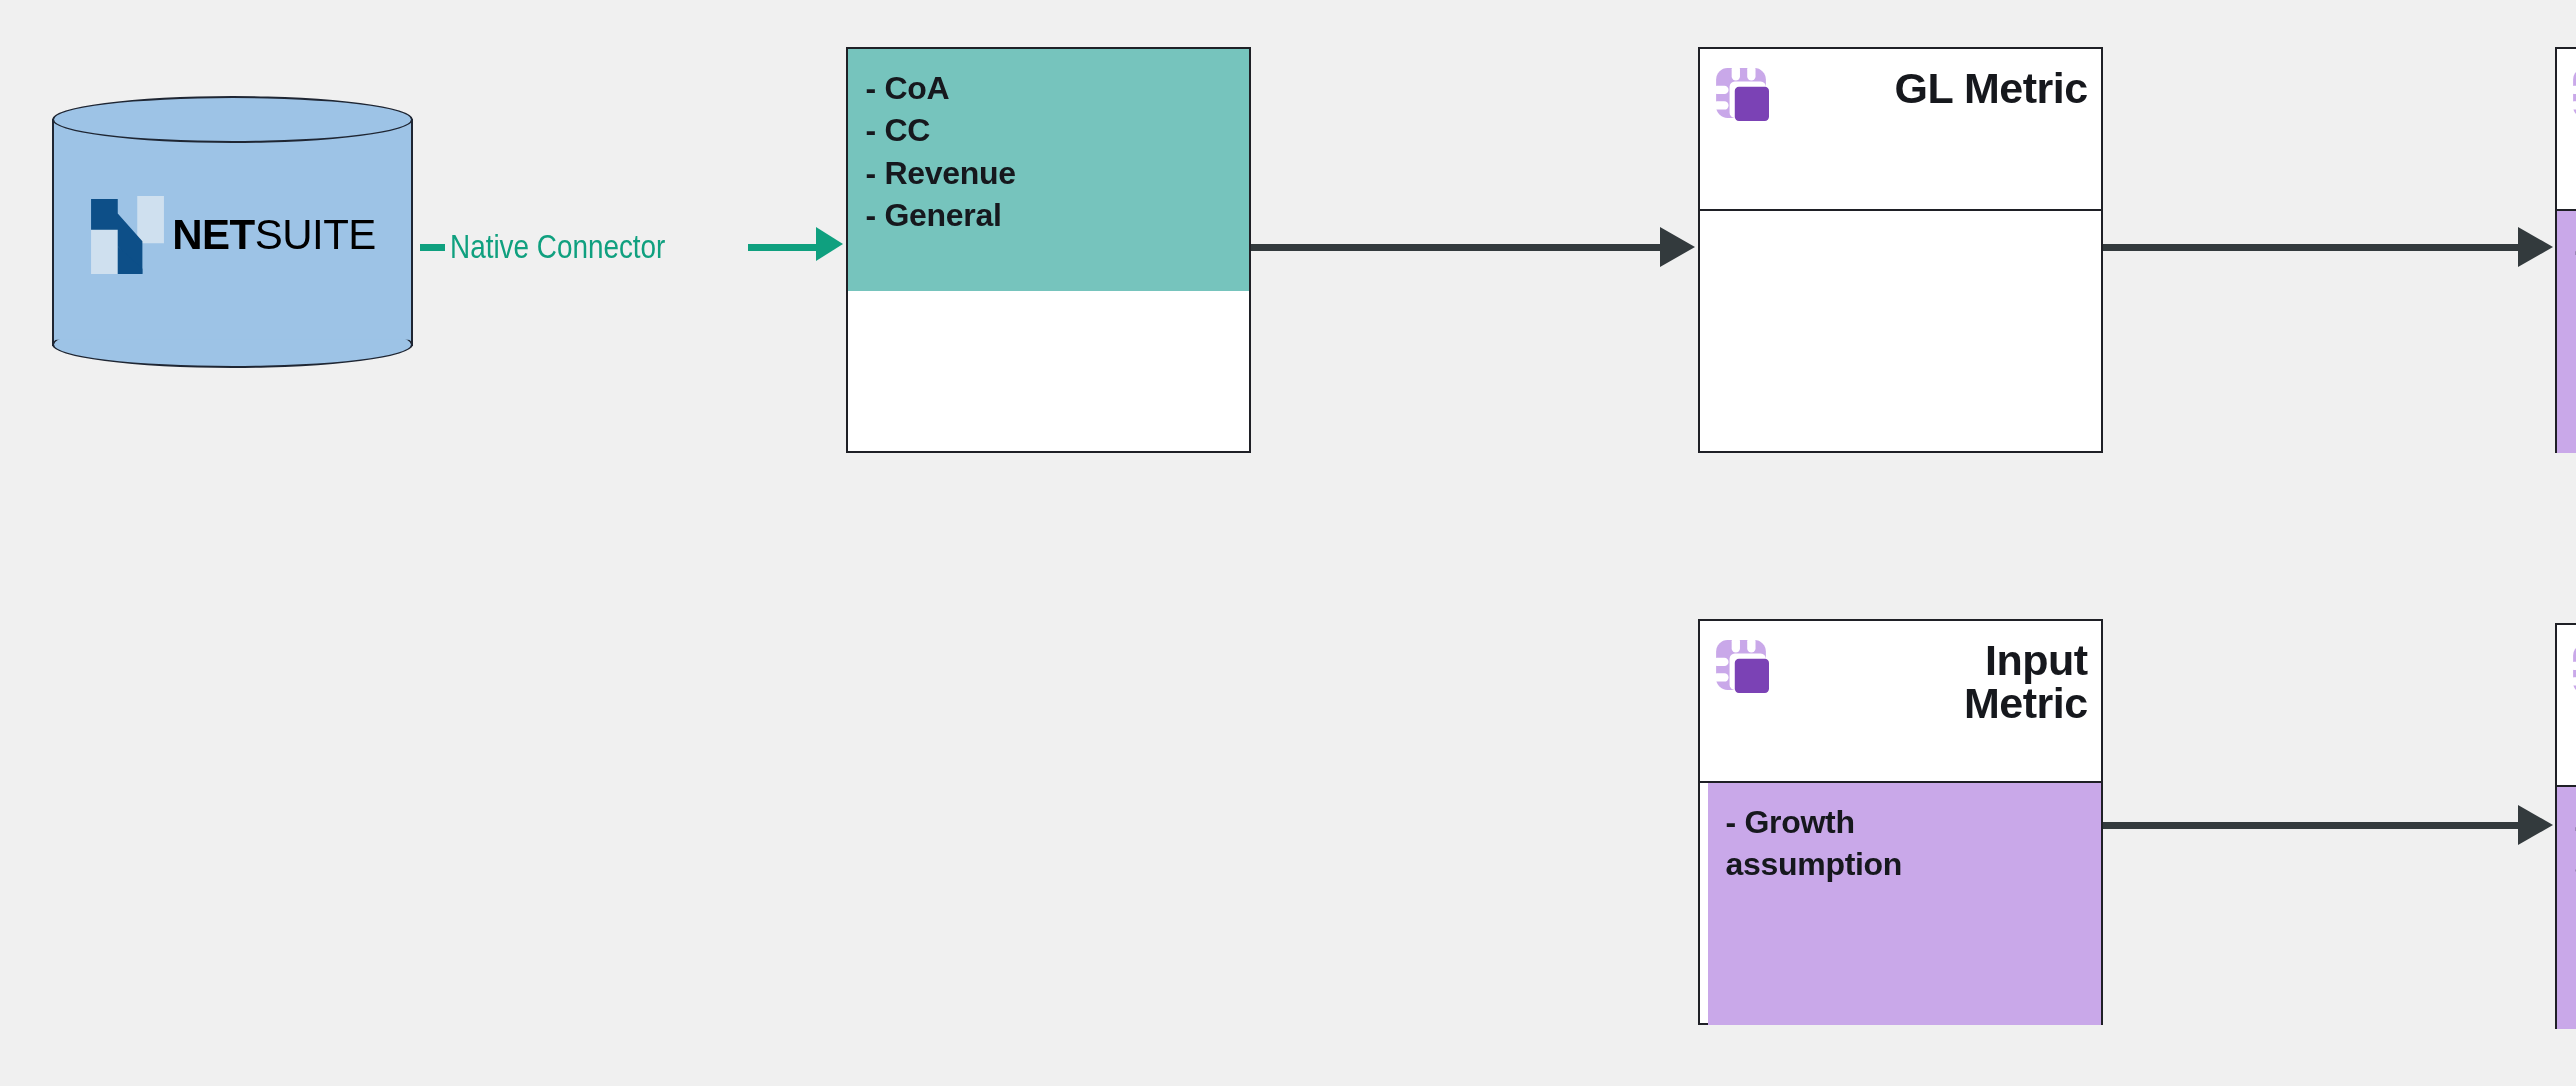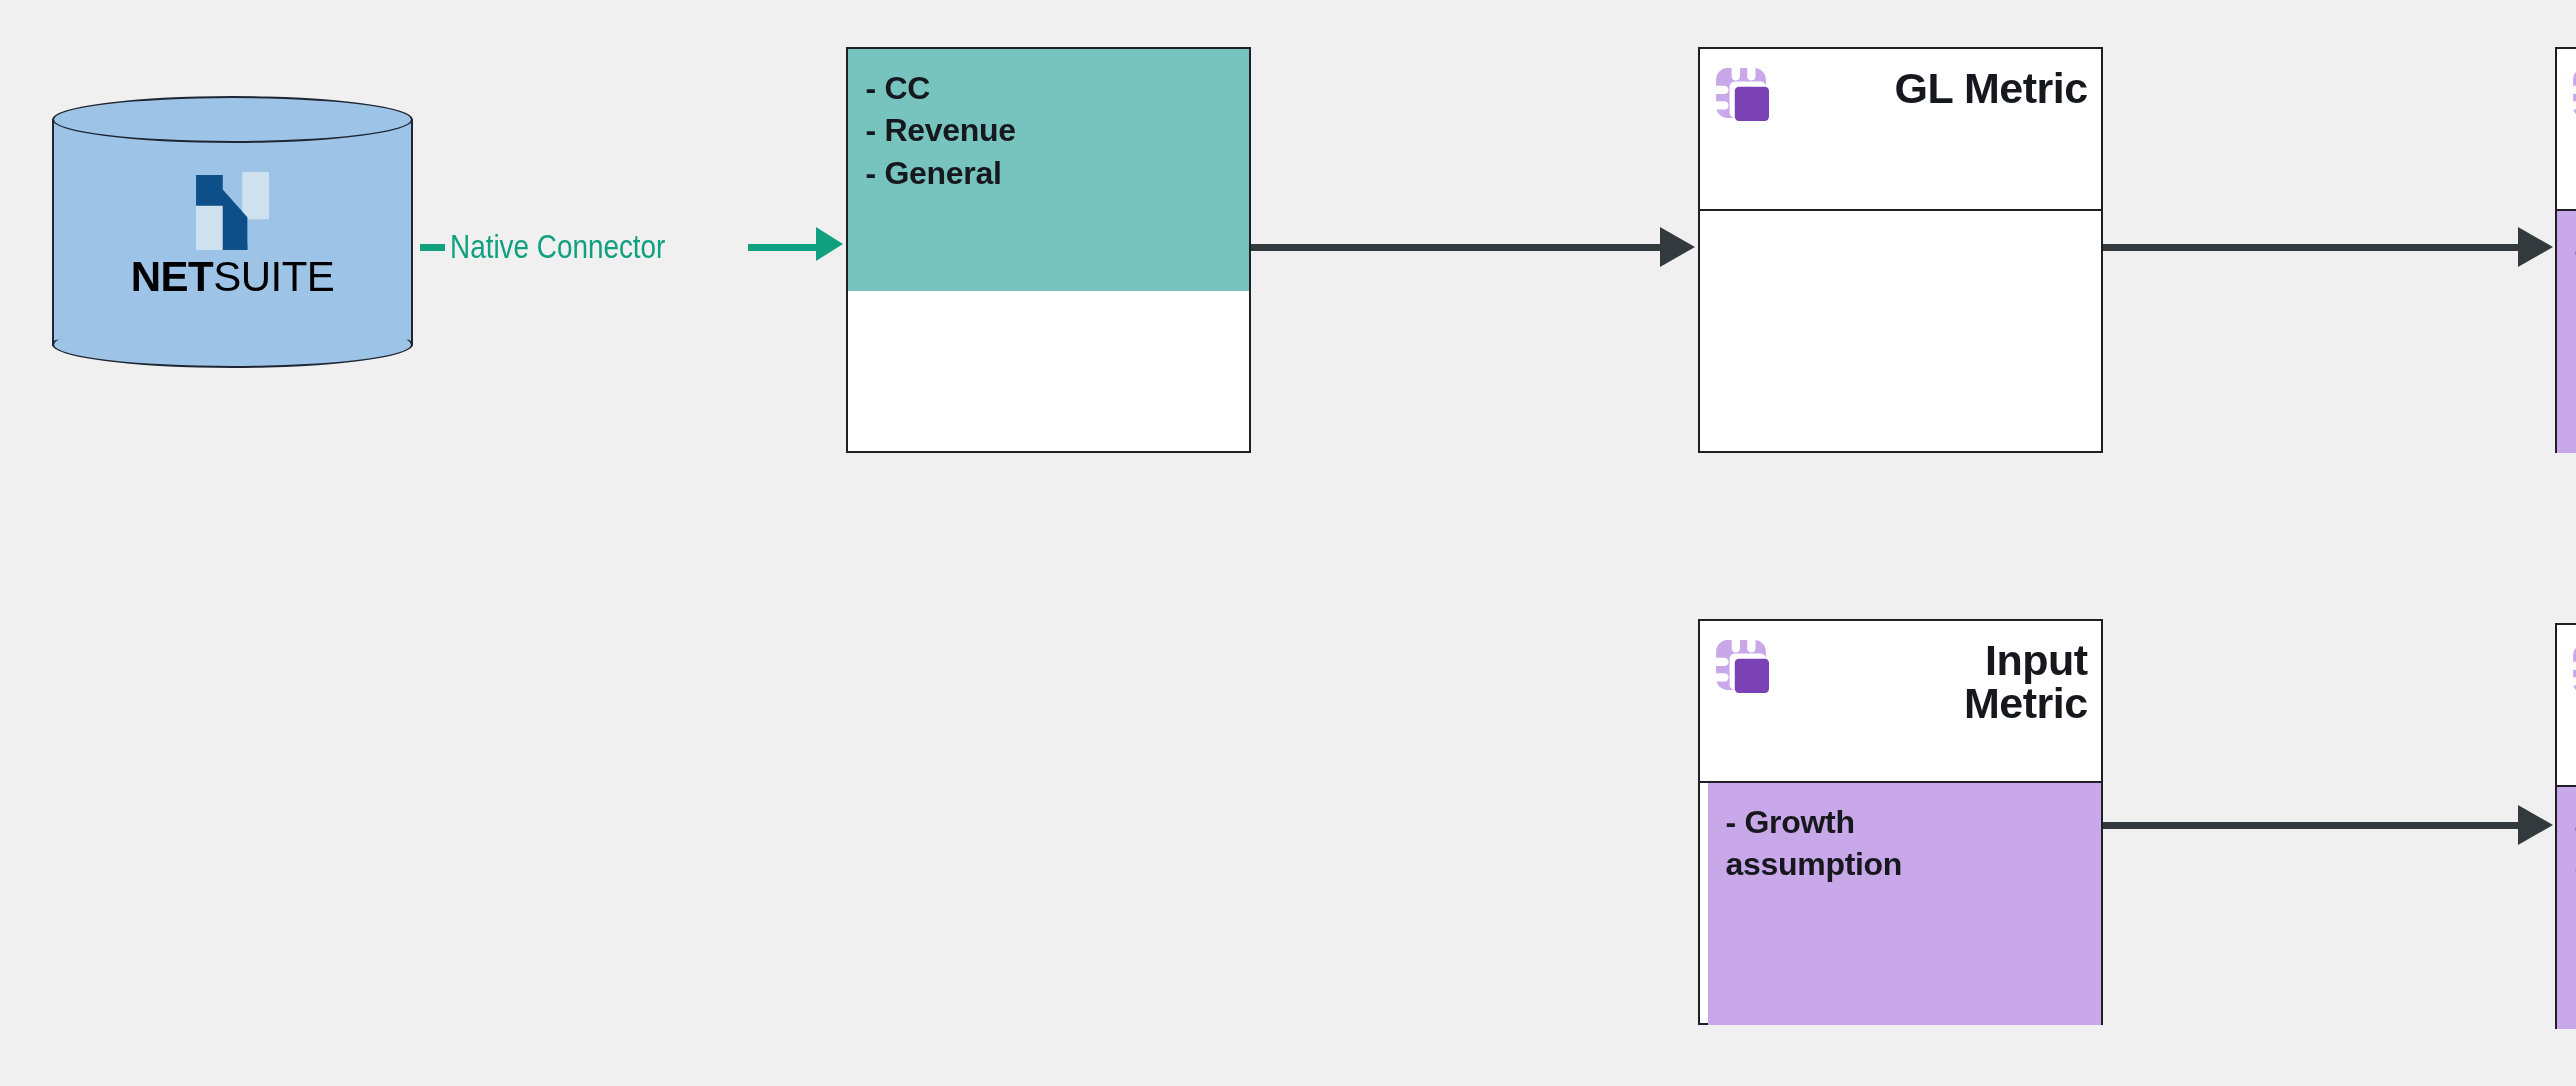--- a/index.html
+++ b/index.html
@@ -25,21 +25,21 @@
     box-sizing:border-box;
   }
   .cyl-bottom{
     position:absolute;left:0;top:225px;width:361px;height:47px;
     background:#9dc3e6;border:2.1px solid #1f2633;border-radius:50%;
     box-sizing:border-box;
     clip-path:polygon(-10% 40%, 110% 40%, 110% 130%, -10% 130%);
   }
   .cyl-logo{
     position:absolute;left:0;top:103px;width:361px;height:72px;
-    display:flex;align-items:center;justify-content:center;gap:6px;flex-direction:column;
+    display:flex;align-items:center;justify-content:center;gap:6px;
   }
   .ns-mark{position:relative;width:77px;height:78px;flex:0 0 auto;}
   .ns-mark svg{display:block;}
   .ns-word{font-size:42px;letter-spacing:-0.5px;line-height:1;white-space:nowrap;}
   .ns-word .b{font-weight:bold;color:#000;}
   .ns-word .l{font-weight:normal;color:#000;}
 
   
   .card{position:absolute;box-sizing:border-box;border:2.6px solid #1f2026;background:#fff;}
   .card-head{
@@ -102,20 +102,21 @@
     </div>
   </div>
 
   <div class="hline teal-line" style="left:420px;top:244px;width:25px;"></div>
   <div class="conn-label" style="left:450px;top:227px;">Native Connector</div>
   <div class="hline teal-line" style="left:748px;top:244px;width:70px;"></div>
   <div class="arrowhead-r teal-head" style="left:816px;top:227px;border-top-width:17px;border-bottom-width:17px;border-left-width:27px;"></div>
 
   <div class="card teal" style="left:846px;top:47px;width:405px;height:406px;">
     <div class="card-body" style="height:242px;">
+      <div class="li">- CoA</div>
       <div class="li">- CC</div>
       <div class="li">- Revenue</div>
       <div class="li">- General</div>
     </div>
   </div>
 
   <div class="hline" style="left:1251px;top:244px;width:412px;"></div>
   <div class="arrowhead-r" style="left:1660px;top:227px;border-top-width:20px;border-bottom-width:20px;border-left-width:35px;"></div>
 
   <div class="card purple" style="left:1698px;top:47px;width:405px;height:406px;">

